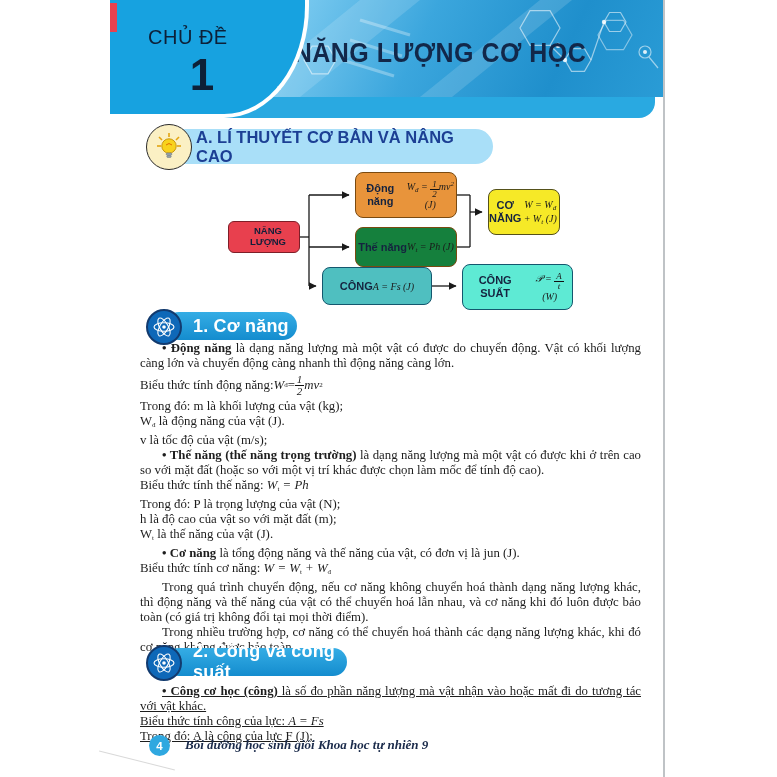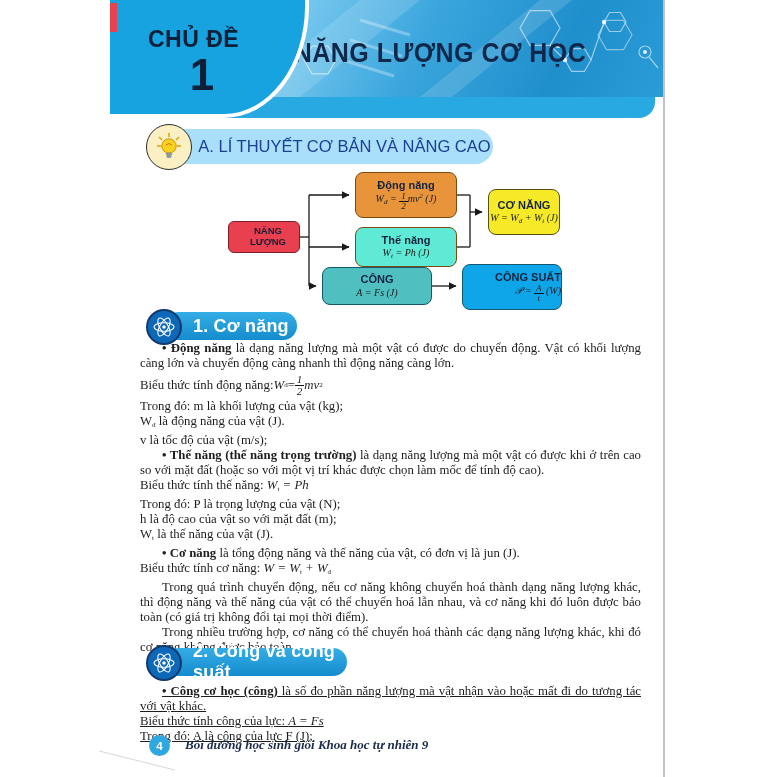--- a/index.html
+++ b/index.html
@@ -17,44 +17,44 @@
   .banner-strip{left:150px;top:97px;width:505px;height:21px;background:#29a9e1;
     border-radius:0 0 16px 16px;}
   .banner-title{left:330px;top:38px;transform:translateX(-50%) scaleY(1.12);
     font-family:"Liberation Sans",sans-serif;font-weight:800;font-size:25px;
     color:#12284a;letter-spacing:.5px;white-space:nowrap;}
   .topic-tab{left:110px;top:0;width:195px;height:114px;background:#17a2e0;
     border-right:4px solid #fff;border-bottom:4px solid #fff;
     border-bottom-right-radius:85px 112px;z-index:3;}
   .ribbon{left:110px;top:3px;width:7px;height:29px;background:#e8414f;z-index:4;}
   .topic-label{left:38px;top:26px;font-family:"Liberation Sans",sans-serif;
-    font-weight:700;font-size:23px;color:#0d2038;letter-spacing:.5px;}
+    font-weight:400;font-size:20px;color:#0d2038;letter-spacing:.5px;}
   .topic-number{left:62px;top:50px;width:60px;text-align:center;
     font-family:"Liberation Sans",sans-serif;font-weight:800;font-size:44px;color:#0d2038;}
 
   
   .pillA{left:168px;top:129px;width:325px;height:35px;background:#a9dff8;border-radius:18px;
     display:flex;align-items:center;justify-content:center;padding-left:28px;box-sizing:border-box;z-index:1;}
-  .pillA span{font-family:"Liberation Sans",sans-serif;font-weight:400;font-size:16.5px;color:#1c3f94;}
+  .pillA span{font-family:"Liberation Sans",sans-serif;font-weight:700;font-size:16.5px;color:#1c3f94;}
   .bulb-badge{left:146px;top:124px;width:46px;height:46px;border-radius:50%;
     background:#fbf0c4;border:1.6px solid #2b2b2b;z-index:2;display:flex;align-items:center;justify-content:center;box-sizing:border-box;}
 
   
   .node{position:absolute;border-radius:8px;box-sizing:border-box;
-    display:flex;flex-direction:column;align-items:center;justify-content:center;
+    display:flex;flex-direction:row;align-items:center;justify-content:center;
     text-align:center;line-height:1.15;z-index:2;}
   .node .nt{font-family:"Liberation Sans",sans-serif;font-weight:700;font-size:11px;color:#15233f;}
   .node .nf{font-size:10px;font-style:italic;color:#1a1a1a;margin-top:1px;}
   .n-energy{left:228px;top:221px;width:72px;height:32px;background:#e8404e;border:1.6px solid #7e1e28;border-radius:6px;}
   .n-energy .nt{font-size:9.5px;color:#121f3a;padding-left:8px;}
   .n-kinetic{left:355px;top:172px;width:102px;height:46px;background:#e8943b;border:1.6px solid #7a4a10;}
-  .n-potential{left:355px;top:227px;width:102px;height:40px;background:#5eead4;border:1.6px solid #7a4a10;}
+  .n-potential{left:355px;top:227px;width:102px;height:40px;background:#15803d;border:1.6px solid #7a4a10;}
   .n-mech{left:488px;top:189px;width:72px;height:46px;background:#f6e927;border:1.6px solid #55511a;}
   .n-work{left:322px;top:267px;width:110px;height:38px;background:#4fbfc0;border:1.6px solid #14576e;}
-  .n-power{left:462px;top:264px;width:100px;height:46px;background:#0ea5e9;border:1.6px solid #14576e;align-items:flex-end;}
+  .n-power{left:462px;top:264px;width:111px;height:46px;background:#5eead4;border:1.6px solid #14576e;}
   sub.s{font-size:7px;vertical-align:-2px;}
   sup.s{font-size:7px;vertical-align:4px;}
   .frac{display:inline-block;text-align:center;vertical-align:-7px;line-height:1;font-style:italic;}
   .frac .fn{display:block;border-bottom:1px solid #111;padding:0 2px;}
   .frac .fd{display:block;}
   .nf .frac .fn,.nf .frac .fd{font-size:9px;}
 
   
   .atom-badge{width:36px;height:36px;border-radius:50%;background:#0e68b8;border:2.5px solid #123a6e;
     box-sizing:border-box;z-index:2;display:flex;align-items:center;justify-content:center;}

